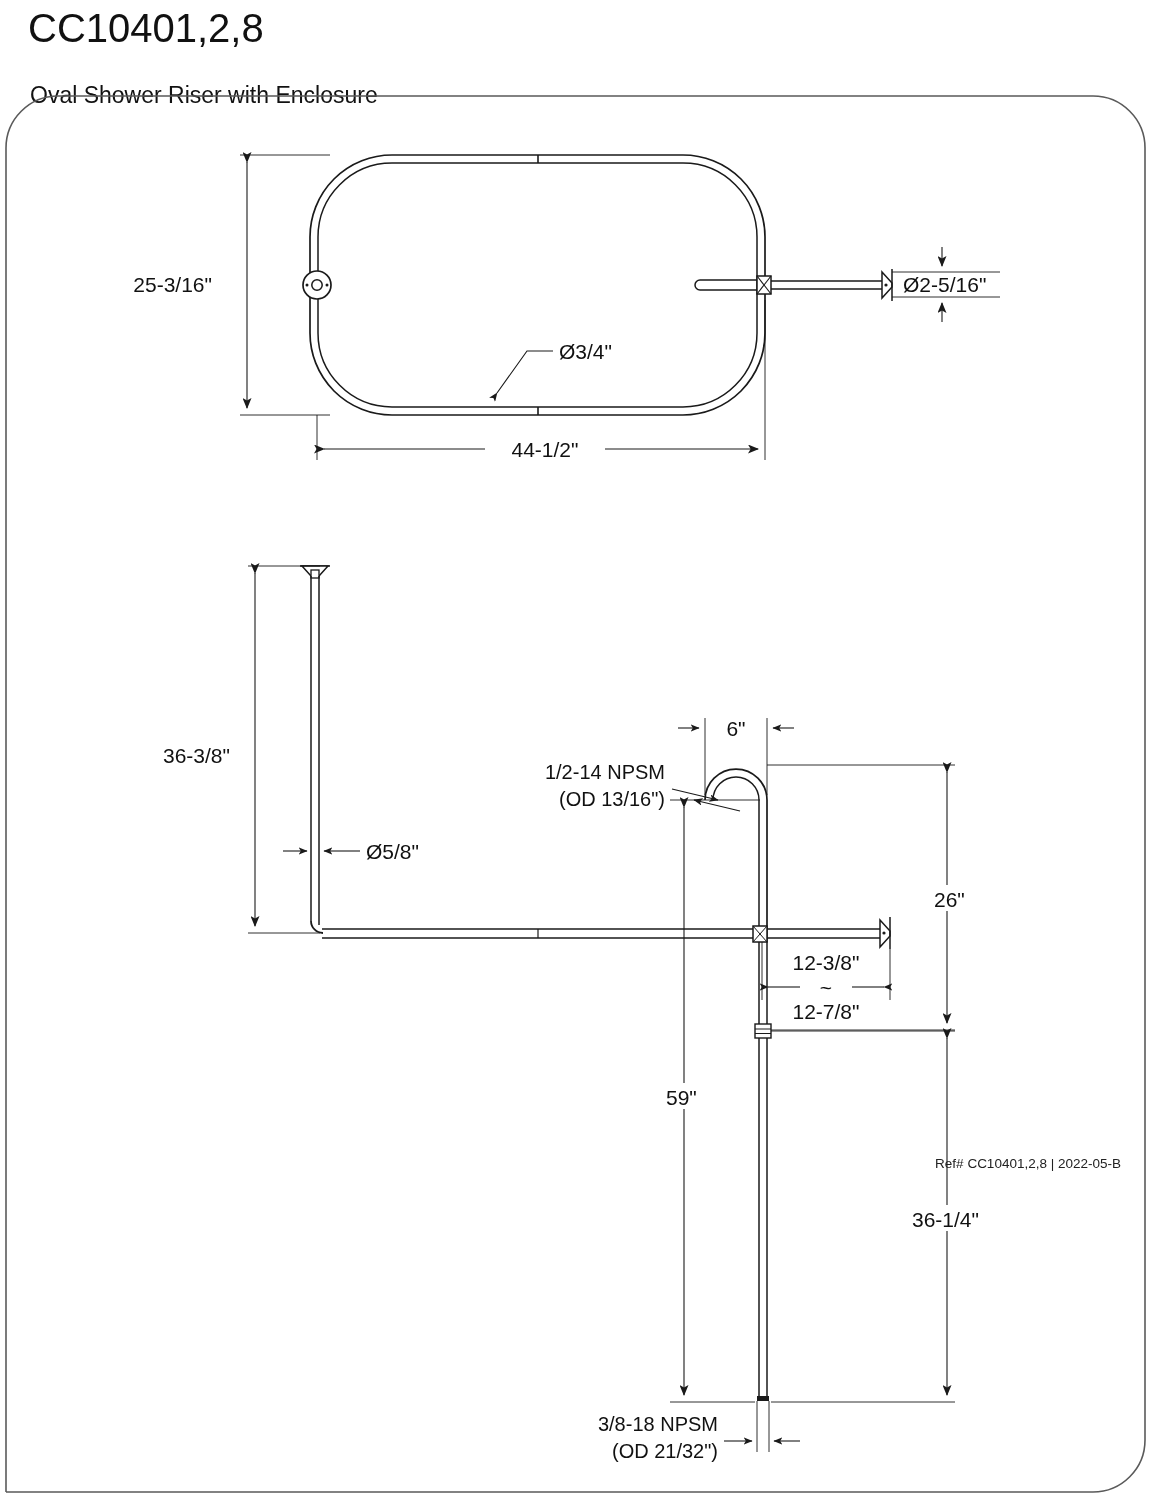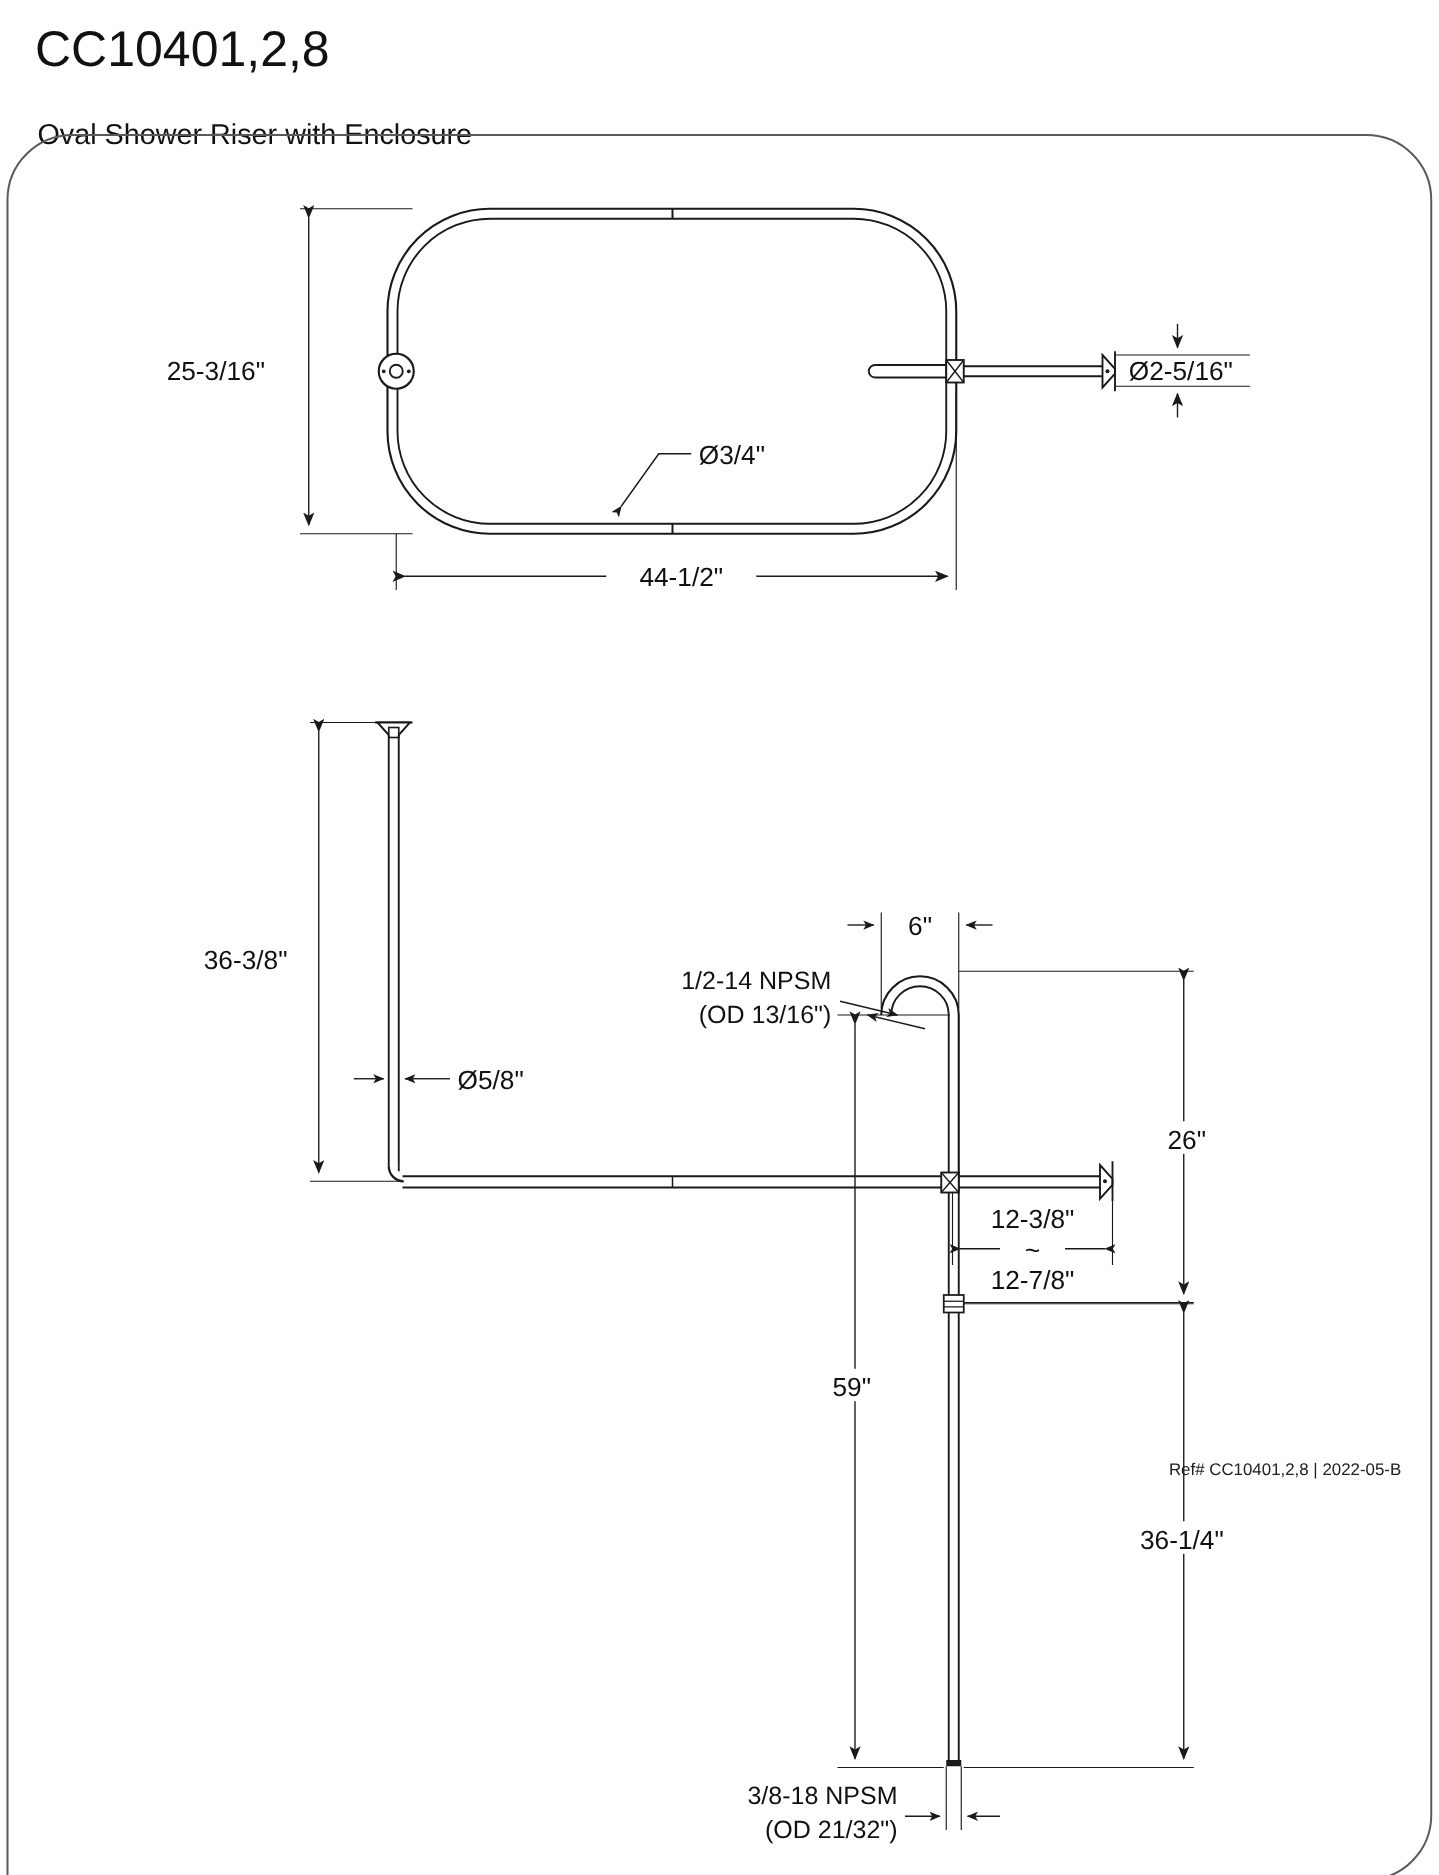--- a/index.html
+++ b/index.html
@@ -9,21 +9,21 @@
   }
   body {
     width: 1151px; height: 1500px;
     font-family: "Liberation Sans", sans-serif;
     color: #111111;
     position: relative;
     overflow: hidden;
   }
   #sheet {
     position: absolute;
-    left: 0; top: 12px;
+    left: 0; top: 0;
     width: 1151px; height: 1196px;
   }
   .hdr-title {
     position: absolute;
     left: 28px; top: 6px;
     font-size: 40px;
     line-height: 44px;
     letter-spacing: 0px;
     font-weight: 400;
     color: #111;

